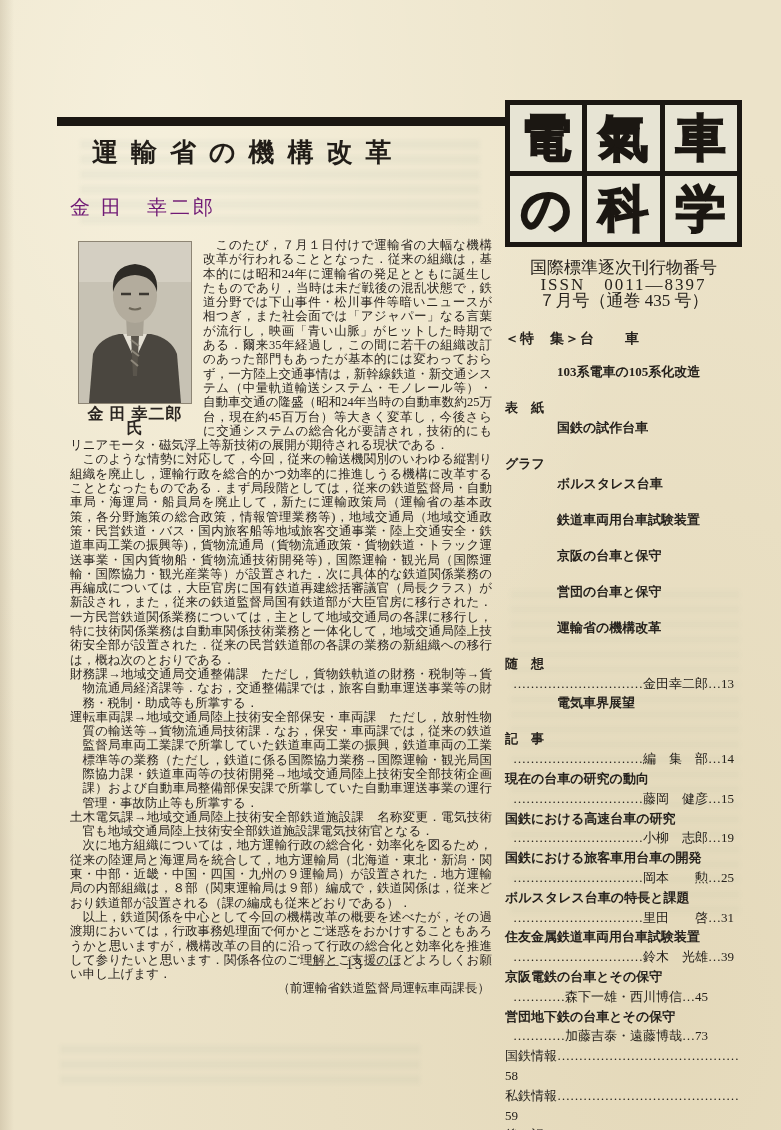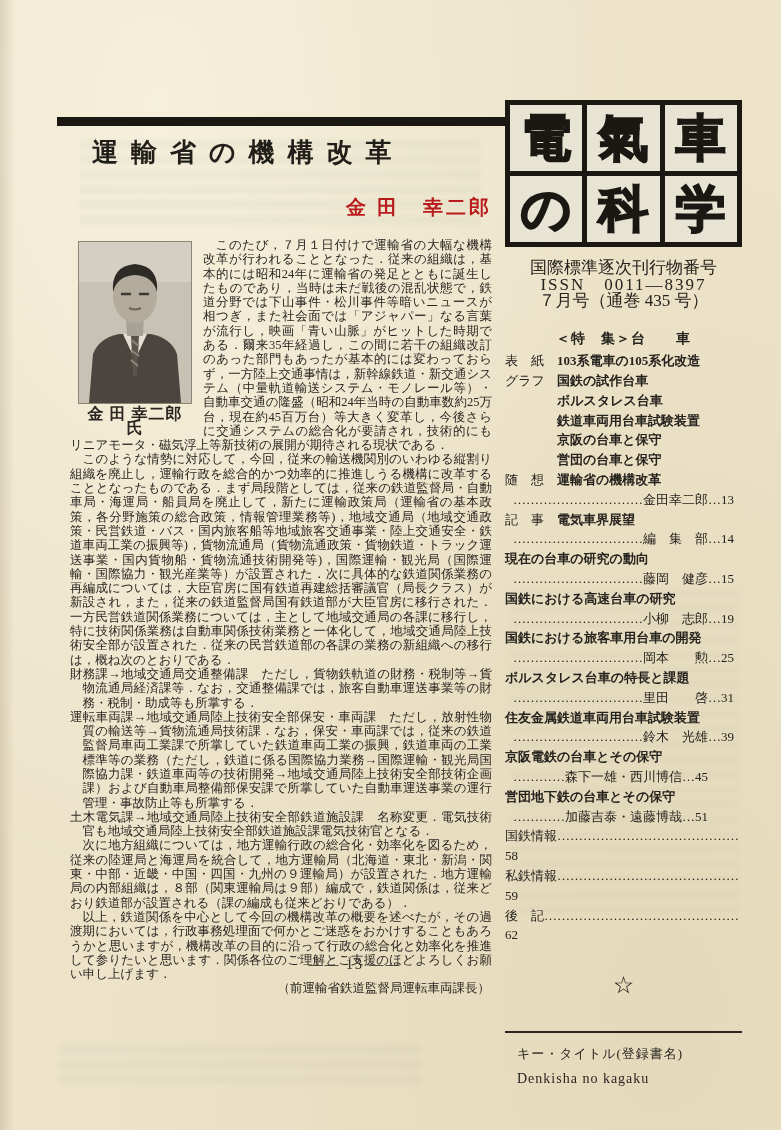--- a/index.html
+++ b/index.html
@@ -14,22 +14,22 @@
   }
   .page{position:absolute;inset:0;}
   .edge-shade{position:absolute;left:0;top:0;bottom:0;width:14px;
     background:linear-gradient(to right, rgba(120,100,70,.18), rgba(0,0,0,0));}
   .top-rule{position:absolute;left:57px;top:117px;width:670px;height:9px;background:#1b1712;}
 
   
   .left-col{position:absolute;left:70px;top:96px;width:422px;}
   .title{margin:40px 0 0 22px;font-size:26px;line-height:34px;font-weight:bold;
     letter-spacing:13px;color:#211d18;}
-  .author{margin:24px 0 0 0;text-align:right;font-size:20px;letter-spacing:3px;
-    font-weight:bold;color:#b91c1c;}
+  .author{margin:24px 0 0 0;text-align:left;font-size:20px;letter-spacing:3px;
+    font-weight:normal;color:#701a75;}
   .body{margin-top:17px;font-size:12.5px;line-height:14.3px;text-align:justify;
     color:#2a2521;}
   .photo-box{float:left;width:114px;margin:3px 11px 2px 8px;}
   .photo{width:112px;height:161px;border:1px solid #8d8574;background:#c9c4b8;overflow:hidden;}
   .caption{margin-top:3px;text-align:center;font-size:16px;font-weight:bold;letter-spacing:1px;}
   .para{margin:0;}
   .para.indent{text-indent:1em;}
   .para.hang{padding-left:1em;text-indent:-1em;}
   .para.sig{text-align:right;padding-right:2px;}
   .pageno{position:absolute;left:230px;top:957px;width:250px;text-align:center;
@@ -38,23 +38,23 @@
   
   .right-col{position:absolute;left:505px;top:100px;width:237px;}
   .logo{display:grid;grid-template-columns:repeat(3,1fr);gap:5px;background:#1b1712;
     padding:5px;box-sizing:border-box;width:237px;}
   .logo-cell{background:#e7e4d4;height:66px;display:flex;align-items:center;justify-content:center;
     font-size:50px;font-weight:bold;color:#1b1712;-webkit-text-stroke:1.8px #1b1712;
     font-family:"Liberation Serif","DejaVu Serif",serif;}
   .issn{margin-top:13px;text-align:center;font-size:17px;line-height:16.5px;color:#26221d;}
   .issn-num{letter-spacing:2px;}
   .toc{margin-top:19px;font-size:13px;line-height:19.8px;color:#26221d;}
-  .feature{text-align:center;font-weight:bold;font-size:14px;margin-bottom:3px;letter-spacing:1px;}
+  .feature{font-weight:bold;font-size:14px;margin-bottom:14px;letter-spacing:1px;}
   .trow{display:flex;}
-  .tlabel{flex:none;width:52px;font-weight:normal;}
+  .tlabel{flex:none;width:52px;font-weight:bold;margin-top:36px;}
   .ttitle{font-weight:bold;}
   .tbyline{padding-left:8px;}
   .tinline{font-weight:normal;}
   .star{margin-top:26px;text-align:center;font-size:21px;color:#26221d;}
   .colophon{margin-top:32px;border-top:2px solid #2a2521;padding:12px 0 0 12px;}
   .key-label{font-size:13px;letter-spacing:1px;font-family:Liberation Serif, serif;}
   .key-roman{font-size:14px;letter-spacing:1px;margin-top:8px;}
 
   
   .ghost{position:absolute;background:repeating-linear-gradient(
@@ -203,21 +203,21 @@
       <div class="tbyline">…………………………鈴木　光雄…39</div>
 
       <div class="trow">
         <span class="ttitle">京阪電鉄の台車とその保守</span>
       </div>
       <div class="tbyline">…………森下一雄・西川博信…45</div>
 
       <div class="trow">
         <span class="ttitle">営団地下鉄の台車とその保守</span>
       </div>
-      <div class="tbyline">…………加藤吉泰・遠藤博哉…51</div>
+      <div class="tbyline">…………加藤吉泰・遠藤博哉…73</div>
 
       <div class="tinline">国鉄情報……………………………………58</div>
       <div class="tinline">私鉄情報……………………………………59</div>
       <div class="tinline">後　記………………………………………62</div>
     </div>
 
     <div class="star">☆</div>
 
     <div class="colophon">
       <div class="key-label">キー・タイトル(登録書名)</div>

